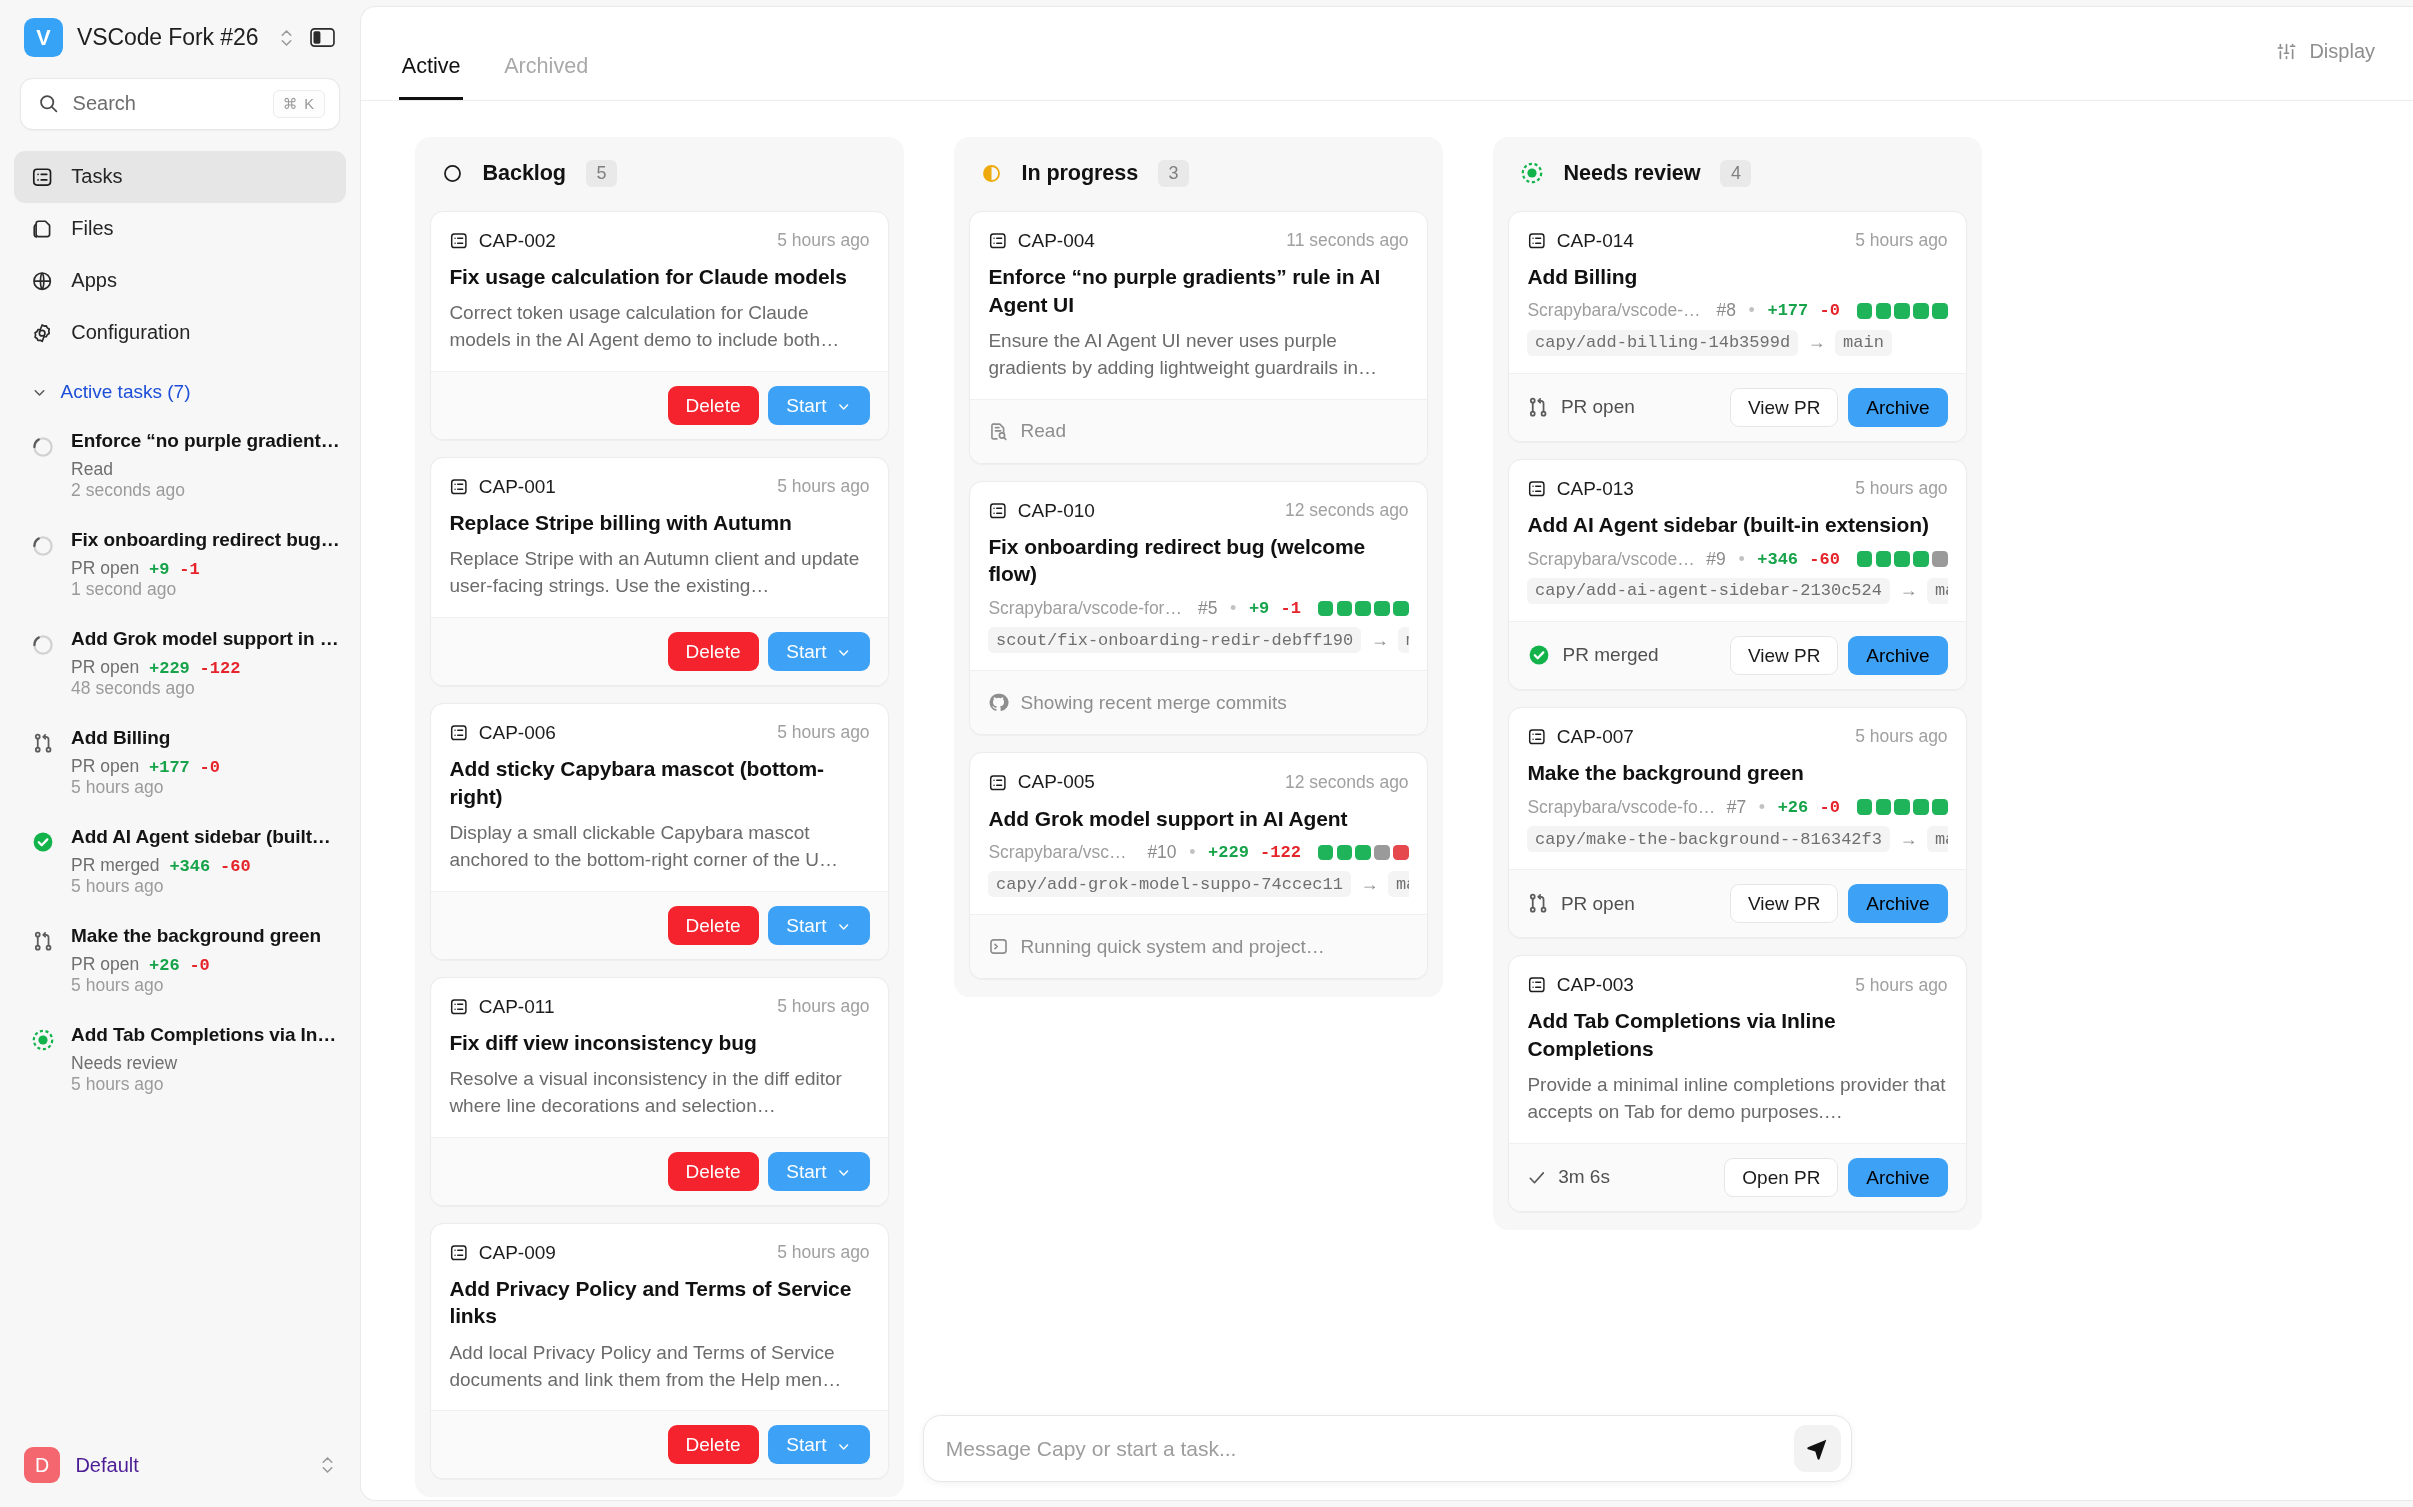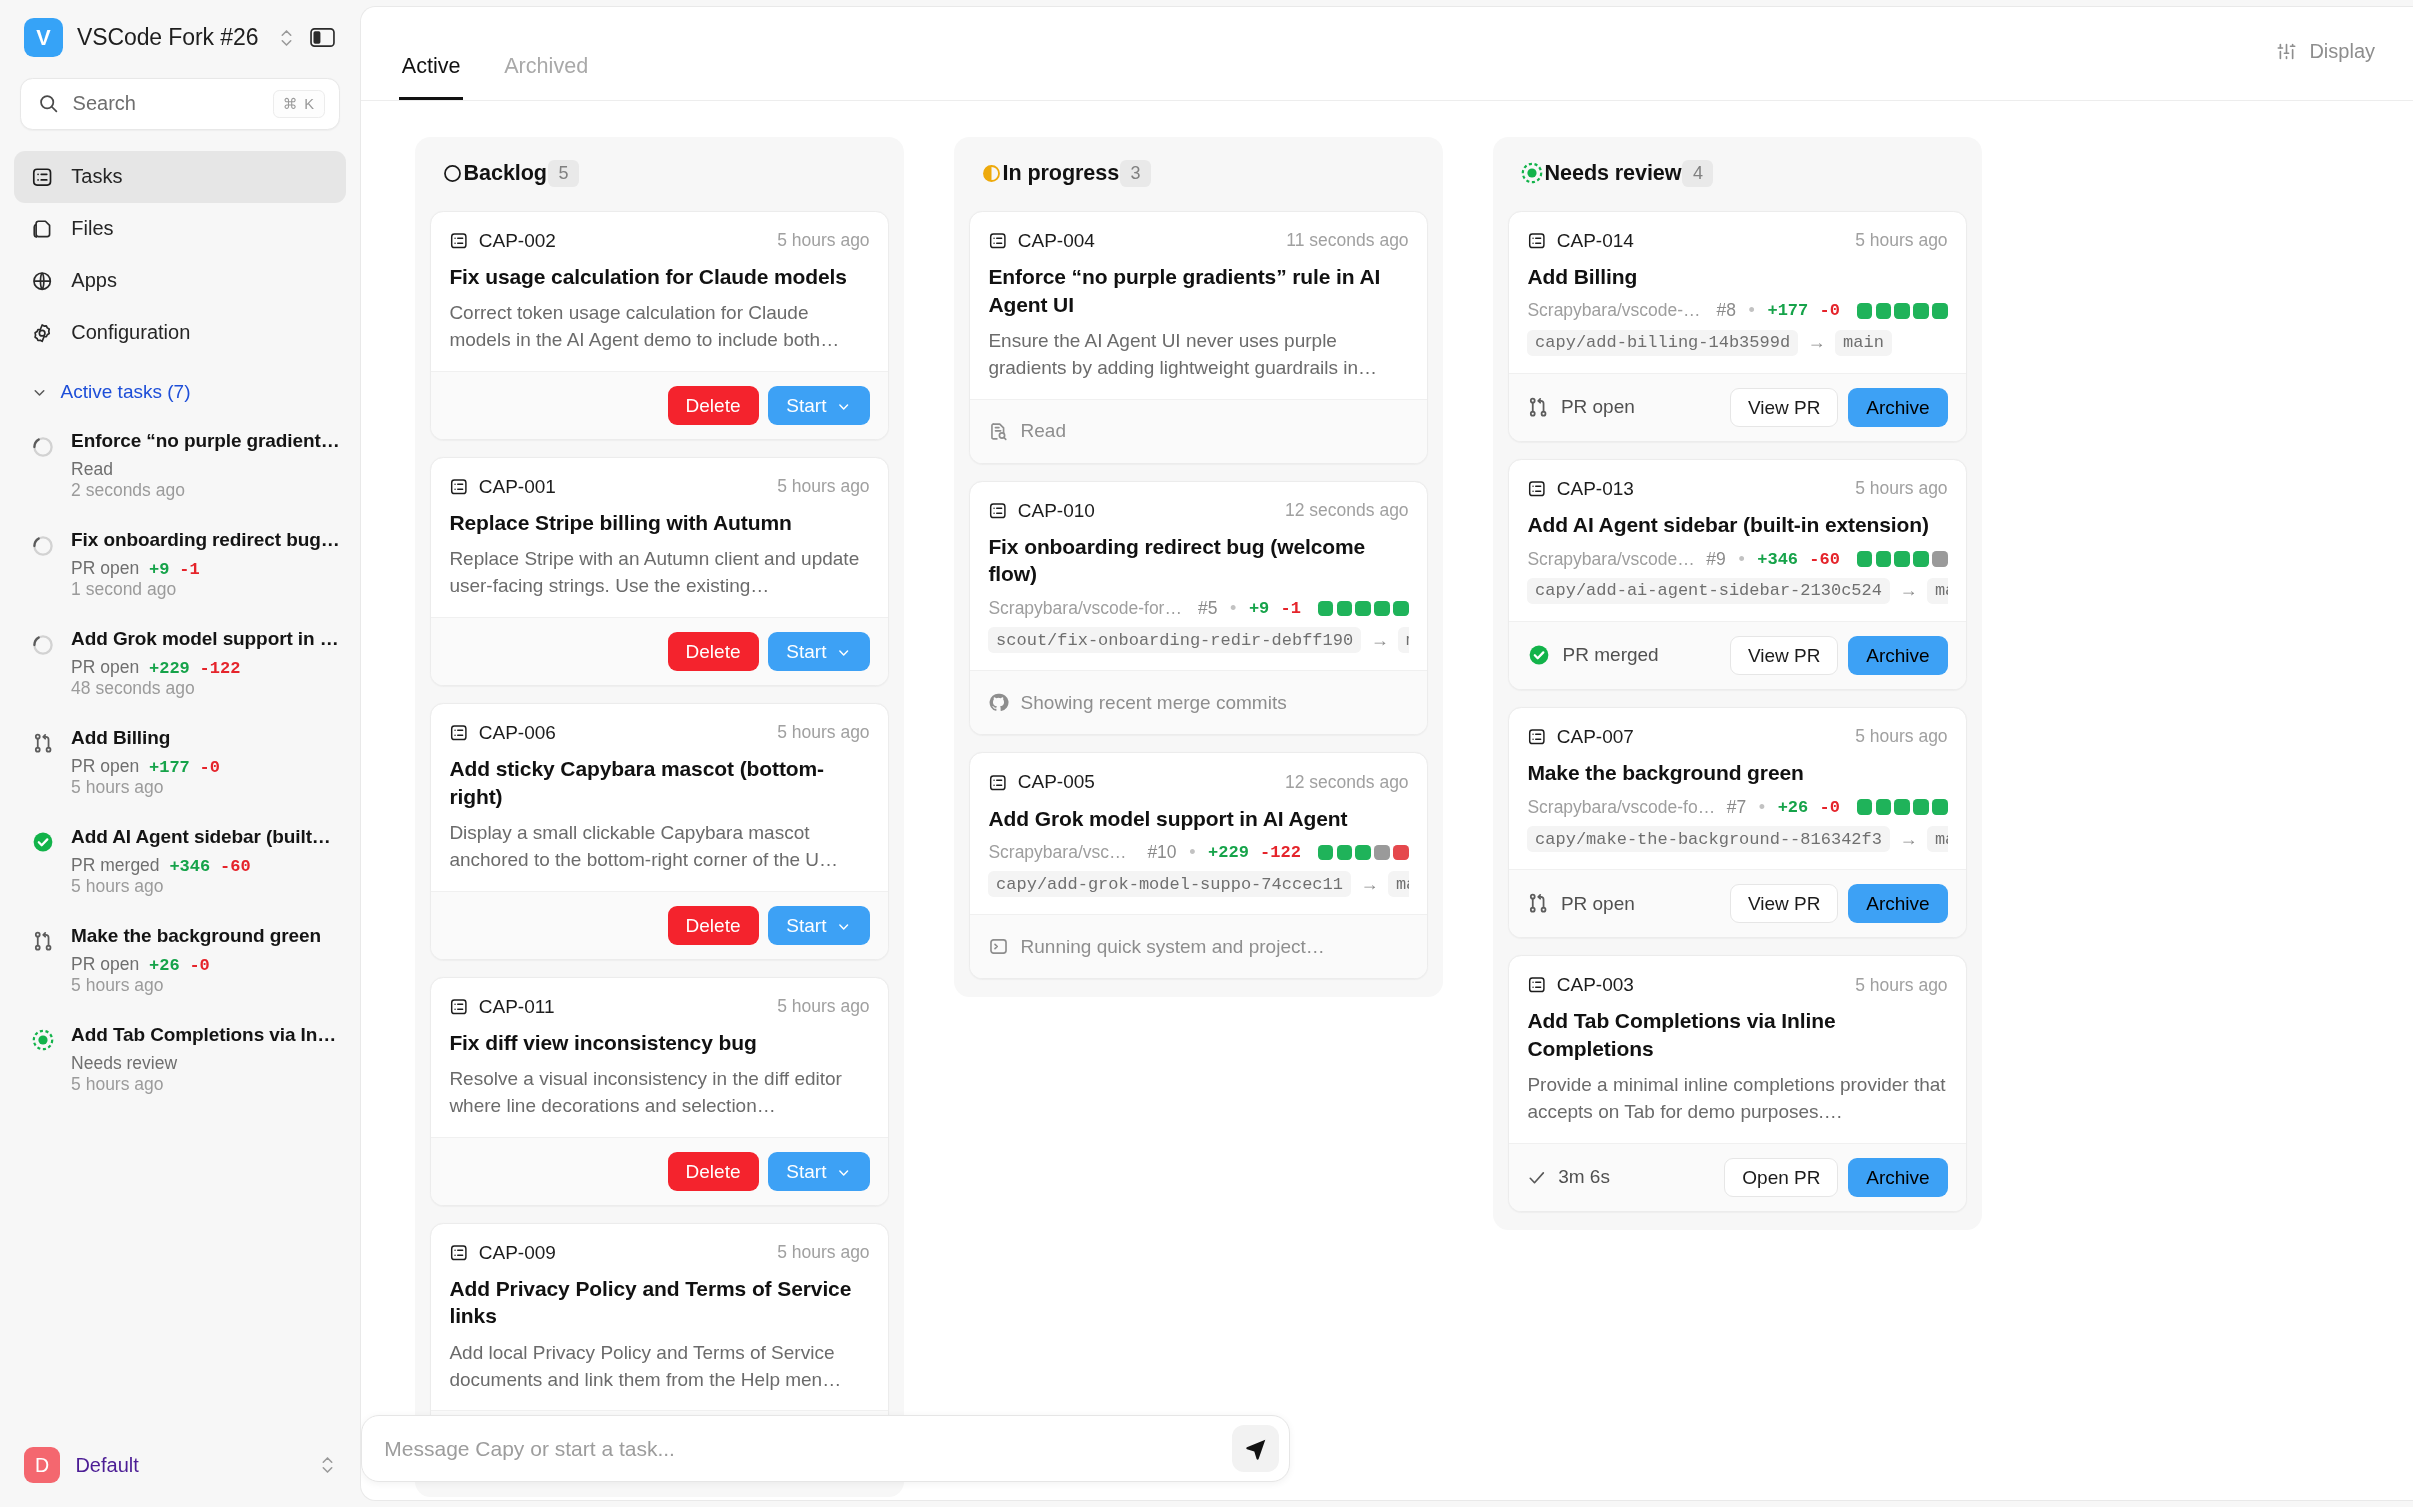--- a/index.html
+++ b/index.html
@@ -142,21 +142,21 @@
     overflow: hidden;
   }
   .column { width: 489px; flex: 0 0 489px; }
   .col-inner {
     background: #f7f7f7;
     border-radius: 15.4px;
     padding: 18px 15.4px 18px 15.4px;
     display: flex; flex-direction: column; gap: 17px;
   }
   .col-head {
-    display: flex; align-items: center; gap: 1px;
+    display: flex; align-items: center; gap: 20px;
     padding: 5.6px 9.8px 7px 11.2px;
   }
   .col-title { font-size: 21.6px; font-weight: 600; color: #121212; letter-spacing: -0.1px; }
   .col-count {
     font-size: 18px; color: #808080;
     background: #e9e9e9; border-radius: 6.3px;
     padding: 2.8px 9.8px; min-width: 31px; text-align: center;
   }
 
   .card {
@@ -218,21 +218,21 @@
     line-height: 1; white-space: nowrap;
   }
   .btn-danger { background: #f4232d; color: #fff; }
   .btn-primary { background: #3da1f5; color: #fff; display: flex; align-items: flex-end; gap: 9.8px; }
   .btn-white { background: #fff; color: #1b1b1b; border-color: #e6e6e6; }
   .btn-archive { background: #3da1f5; color: #000000; }
 
   
   .composer {
     position: absolute; left: 0; right: 0; bottom: 18px;
-    display: flex; justify-content: flex-start;
+    display: flex; justify-content: center;
     pointer-events: none;
   }
   .composer-box {
     pointer-events: auto;
     width: 929px; height: 67px;
     background: #fff;
     border: 0.7px solid #e6e6e6;
     border-radius: 18px;
     box-shadow: 0 1.4px 7px rgba(0,0,0,0.05);
     display: flex; align-items: center;

